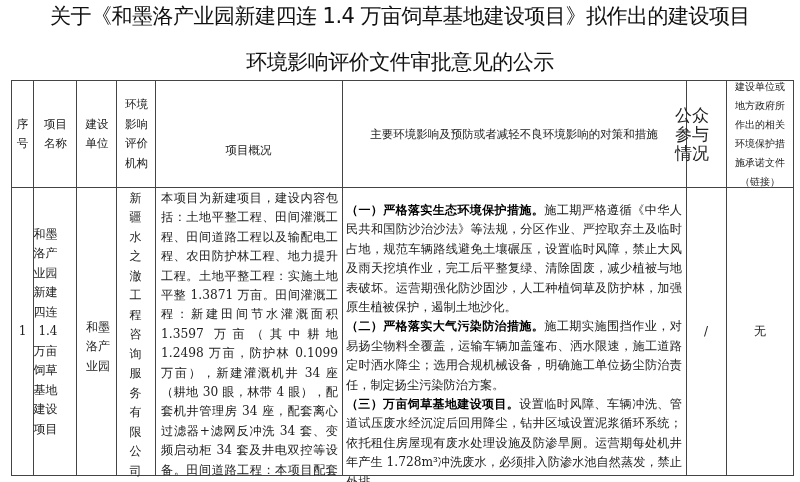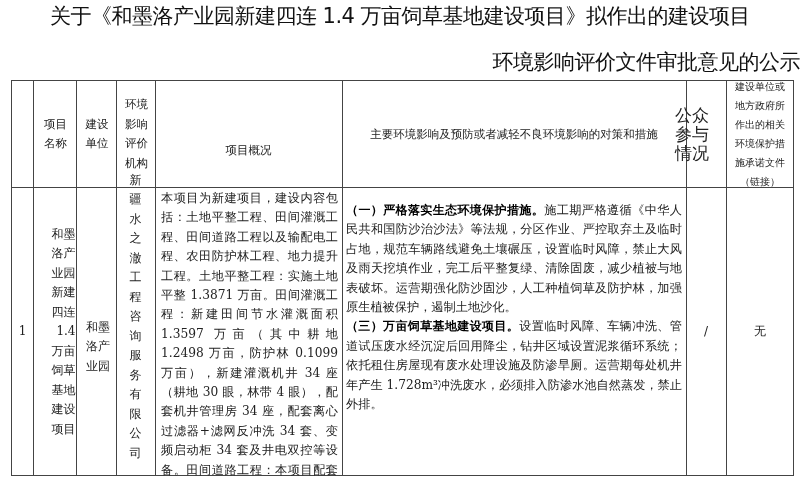--- a/index.html
+++ b/index.html
@@ -6,21 +6,21 @@
   body {
     width: 800px; height: 482px; overflow: hidden; position: relative;
     font-family: "DejaVu Serif", "Liberation Serif", serif; color: #111;
   }
   .title {
     position: absolute; left: 0; width: 800px; text-align: center;
     font-family: "DejaVu Sans", "Liberation Sans", sans-serif;
     font-size: 21px; color: #111; letter-spacing: -0.5px; white-space: nowrap;
   }
   .title.l1 { top: 2px; }
-  .title.l2 { top: 48px; text-align: right; }
+  .title.l2 { top: 48px; }
 
   .tbl { position: absolute; left: 11px; top: 80px; width: 783px; height: 396px;
          border: 1.5px solid #444; box-sizing: border-box; }
   .vline { position: absolute; top: 0; bottom: 0; width: 0; border-left: 1.5px solid #444; }
   .hline { position: absolute; left: 0; right: 0; height: 0; border-top: 1.5px solid #444; top: 106px; }
 
   .cell { position: absolute; box-sizing: border-box; display: flex; align-items: center; justify-content: center; text-align: center; }
   .hdr { font-family: Liberation Sans, sans-serif; font-size: 11.5px; line-height: 19px; color: #222; }
   .hdr.small { font-size: 10px; line-height: 19px; }
 
@@ -41,20 +41,23 @@
 
   <div class="vline" style="left:21px"></div>
   <div class="vline" style="left:64px"></div>
   <div class="vline" style="left:104px"></div>
   <div class="vline" style="left:143px"></div>
   <div class="vline" style="left:330px"></div>
   <div class="vline" style="left:674px"></div>
   <div class="vline" style="left:714px"></div>
   <div class="hline"></div>
 
+  <div class="cell hdr" style="left:0;width:21px;top:0;height:106px">
+    <span class="vert" style="width:12px">序号</span>
+  </div>
   <div class="cell hdr" style="left:64px;width:40px;top:0;height:106px">
     <span class="twochar" style="width:25px">建设单位</span>
   </div>
   <div class="cell hdr" style="left:21px;width:43px;top:0;height:106px">
     <span class="twochar" style="width:25px">项目名称</span>
   </div>
   <div class="cell hdr" style="left:104px;width:39px;top:0;height:106px">
     <span class="twochar" style="width:25px">环境影响评价机构</span>
   </div>
   <div class="cell hdr" style="left:143px;width:187px;top:16px;height:106px">
@@ -66,34 +69,35 @@
   <div class="cell hdr" style="left:660px;width:40px;top:0;height:106px;font-size:17px">
     <span style="width:36px;word-break:break-all;line-height:19px">公众参与情况</span>
   </div>
   <div class="cell hdr small" style="left:714px;width:68px;top:0;height:106px">
     <span style="width:52px;word-break:break-all">建设单位或地方政府所作出的相关环境保护措施承诺文件（链接）</span>
   </div>
 
   <div class="cell body-txt" style="left:0;width:21px;top:107px;height:288px">
     <span>1</span>
   </div>
-  <div class="cell body-txt" style="left:28px;width:43px;top:107px;height:288px">
+  <div class="cell body-txt" style="left:10px;width:43px;top:107px;height:288px">
     <span class="twochar">和墨洛产业园新建四连1.4万亩饲草基地建设项目</span>
   </div>
   <div class="cell body-txt" style="left:64px;width:40px;top:122px;height:288px">
     <span class="twochar">和墨洛产业园</span>
   </div>
-  <div class="cell body-txt" style="left:104px;width:39px;top:92px;height:288px">
+  <div class="cell body-txt" style="left:104px;width:39px;top:110px;height:288px">
     <span class="vert">新疆水之澈工程咨询服务有限公司</span>
   </div>
   <div class="cell body-txt overview" style="left:143px;width:187px;top:107px;height:288px;overflow:hidden">
     <span>本项目为新建项目，建设内容包括：土地平整工程、田间灌溉工程、田间道路工程以及输配电工程、农田防护林工程、地力提升工程。土地平整工程：实施土地平整 1.3871 万亩。田间灌溉工程：新建田间节水灌溉面积 1.3597 万亩（其中耕地 1.2498 万亩，防护林 0.1099 万亩），新建灌溉机井 34 座（耕地 30 眼，林带 4 眼），配套机井管理房 34 座，配套离心过滤器+滤网反冲洗 34 套、变频启动柜 34 套及井电双控等设备。田间道路工程：本项目配套田间道路 14 条，</span>
   </div>
   <div class="cell body-txt measures" style="left:330px;width:344px;top:107px;height:288px;overflow:hidden">
     <div><b>（一）严格落实生态环境保护措施。</b><span>施工期严格遵循《中华人民共和国防沙治沙法》等法规，分区作业、严控取弃土及临时占地，规范车辆路线避免土壤碾压，设置临时风障，禁止大风及雨天挖填作业，完工后平整复绿、清除固废，减少植被与地表破坏。运营期强化防沙固沙，人工种植饲草及防护林，加强原生植被保护，遏制土地沙化。</span></div>
+    <div><b>（二）严格落实大气污染防治措施。</b><span>施工期实施围挡作业，对易扬尘物料全覆盖，运输车辆加盖篷布、洒水限速，施工道路定时洒水降尘；选用合规机械设备，明确施工单位扬尘防治责任，制定扬尘污染防治方案。</span></div>
     <div><b>（三）万亩饲草基地建设项目。</b><span>设置临时风障、车辆冲洗、管道试压废水经沉淀后回用降尘，钻井区域设置泥浆循环系统；依托租住房屋现有废水处理设施及防渗旱厕。运营期每处机井年产生 1.728m³冲洗废水，必须排入防渗水池自然蒸发，禁止外排。</span></div>
   </div>
   <div class="cell body-txt" style="left:674px;width:40px;top:107px;height:288px;font-family:'DejaVu Sans','Liberation Sans',sans-serif">
     <span>/</span>
   </div>
   <div class="cell body-txt" style="left:714px;width:68px;top:107px;height:288px;font-family:'DejaVu Sans','Liberation Sans',sans-serif">
     <span>无</span>
   </div>
 </div>
 

